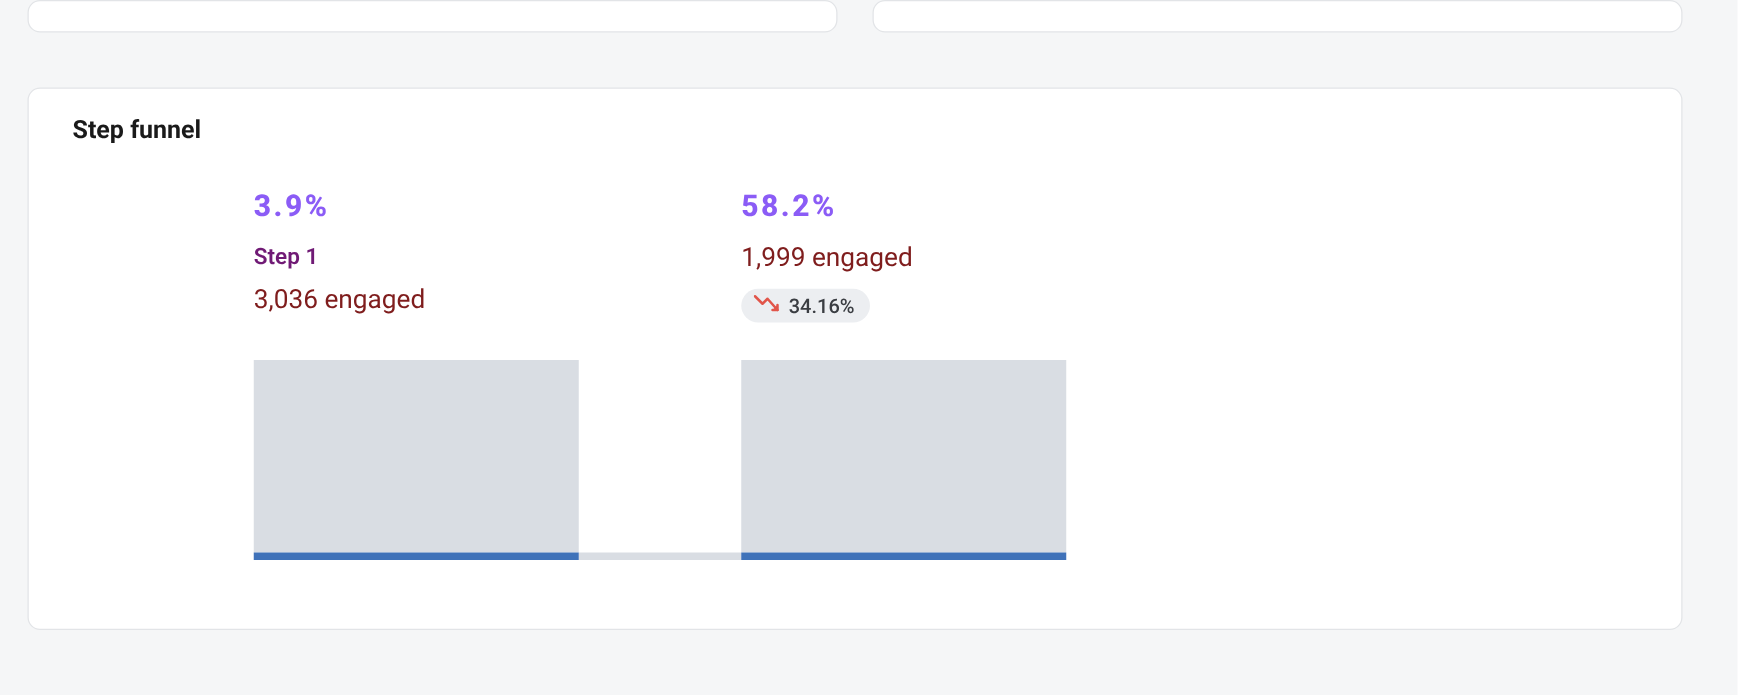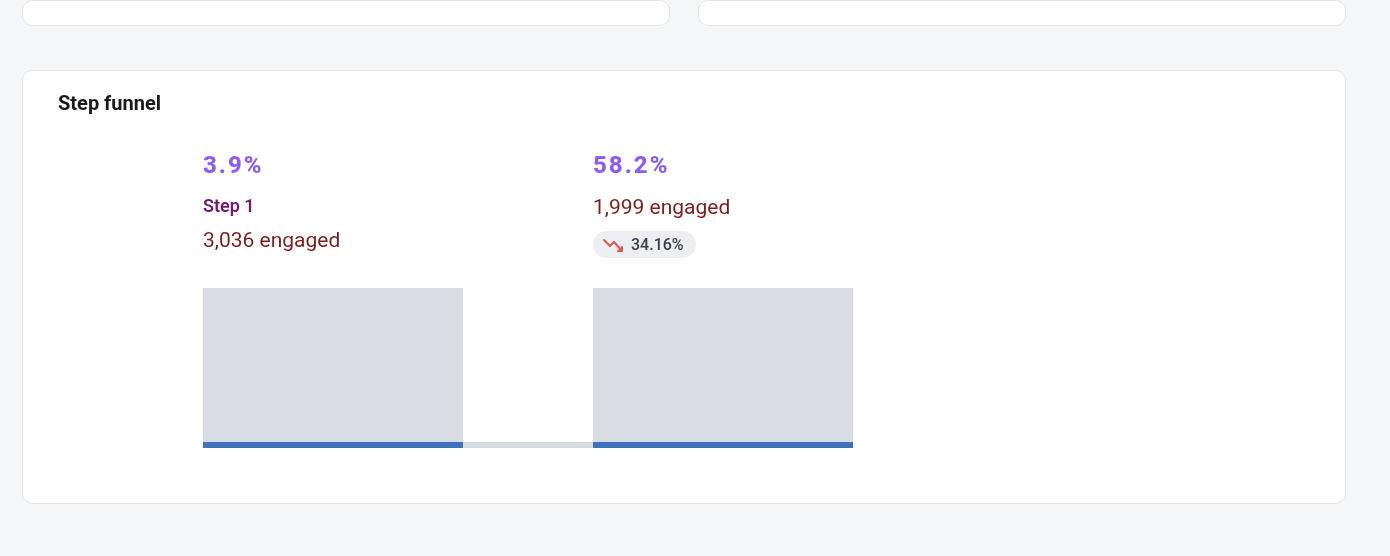--- a/index.html
+++ b/index.html
@@ -64,21 +64,21 @@
       color: #701a75;
       margin-bottom: 12px;
     }
     .step-engaged {
       font-size: 21px;
       font-weight: 400;
       color: #7f1d1d;
     }
     .dropoff-pill {
       display: inline-flex;
-      align-items: flex-end;
+      align-items: flex-start;
       gap: 6px;
       margin-top: 12px;
       padding: 4px 12px 4px 10px;
       background: #eceef1;
       border-radius: 999px;
       width: fit-content;
     }
     .dropoff-value {
       font-size: 16px;
       color: #3a3d42;

